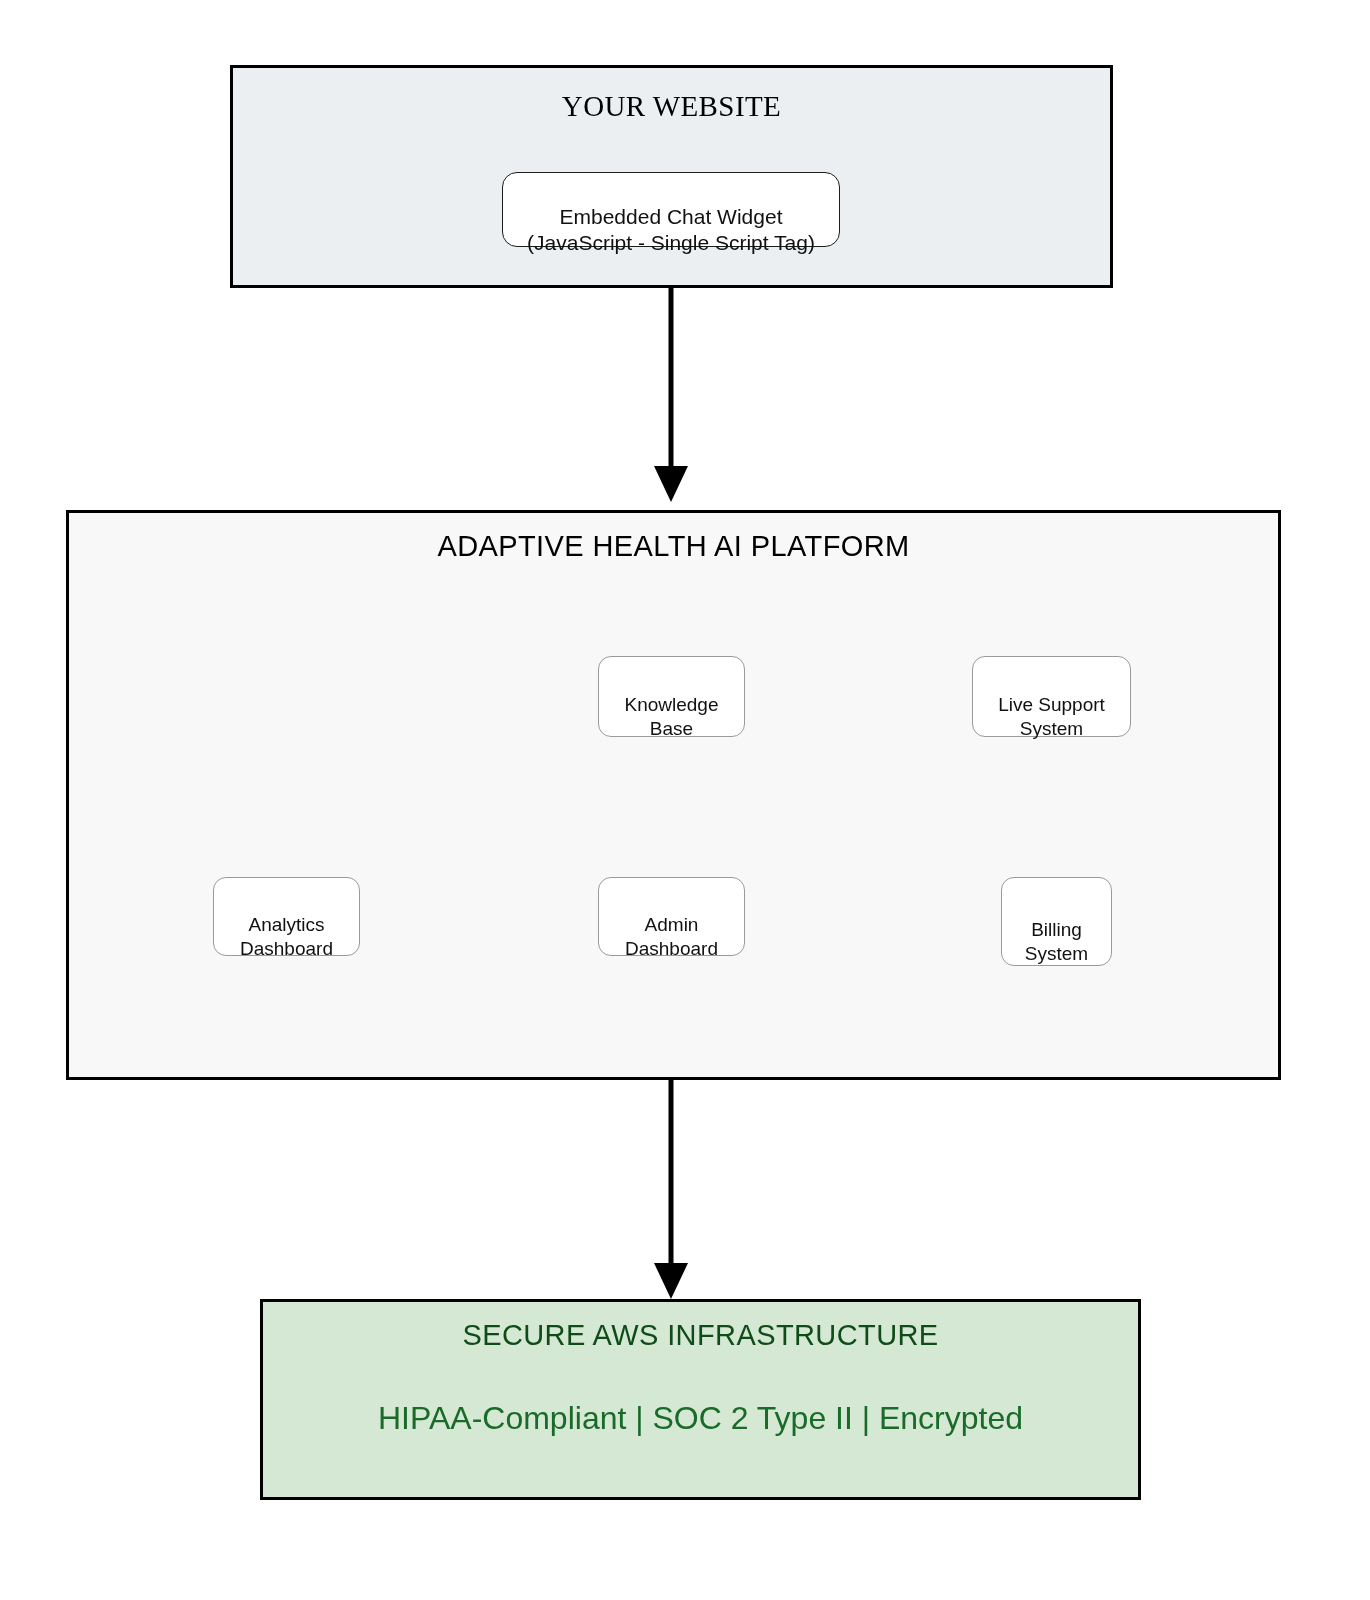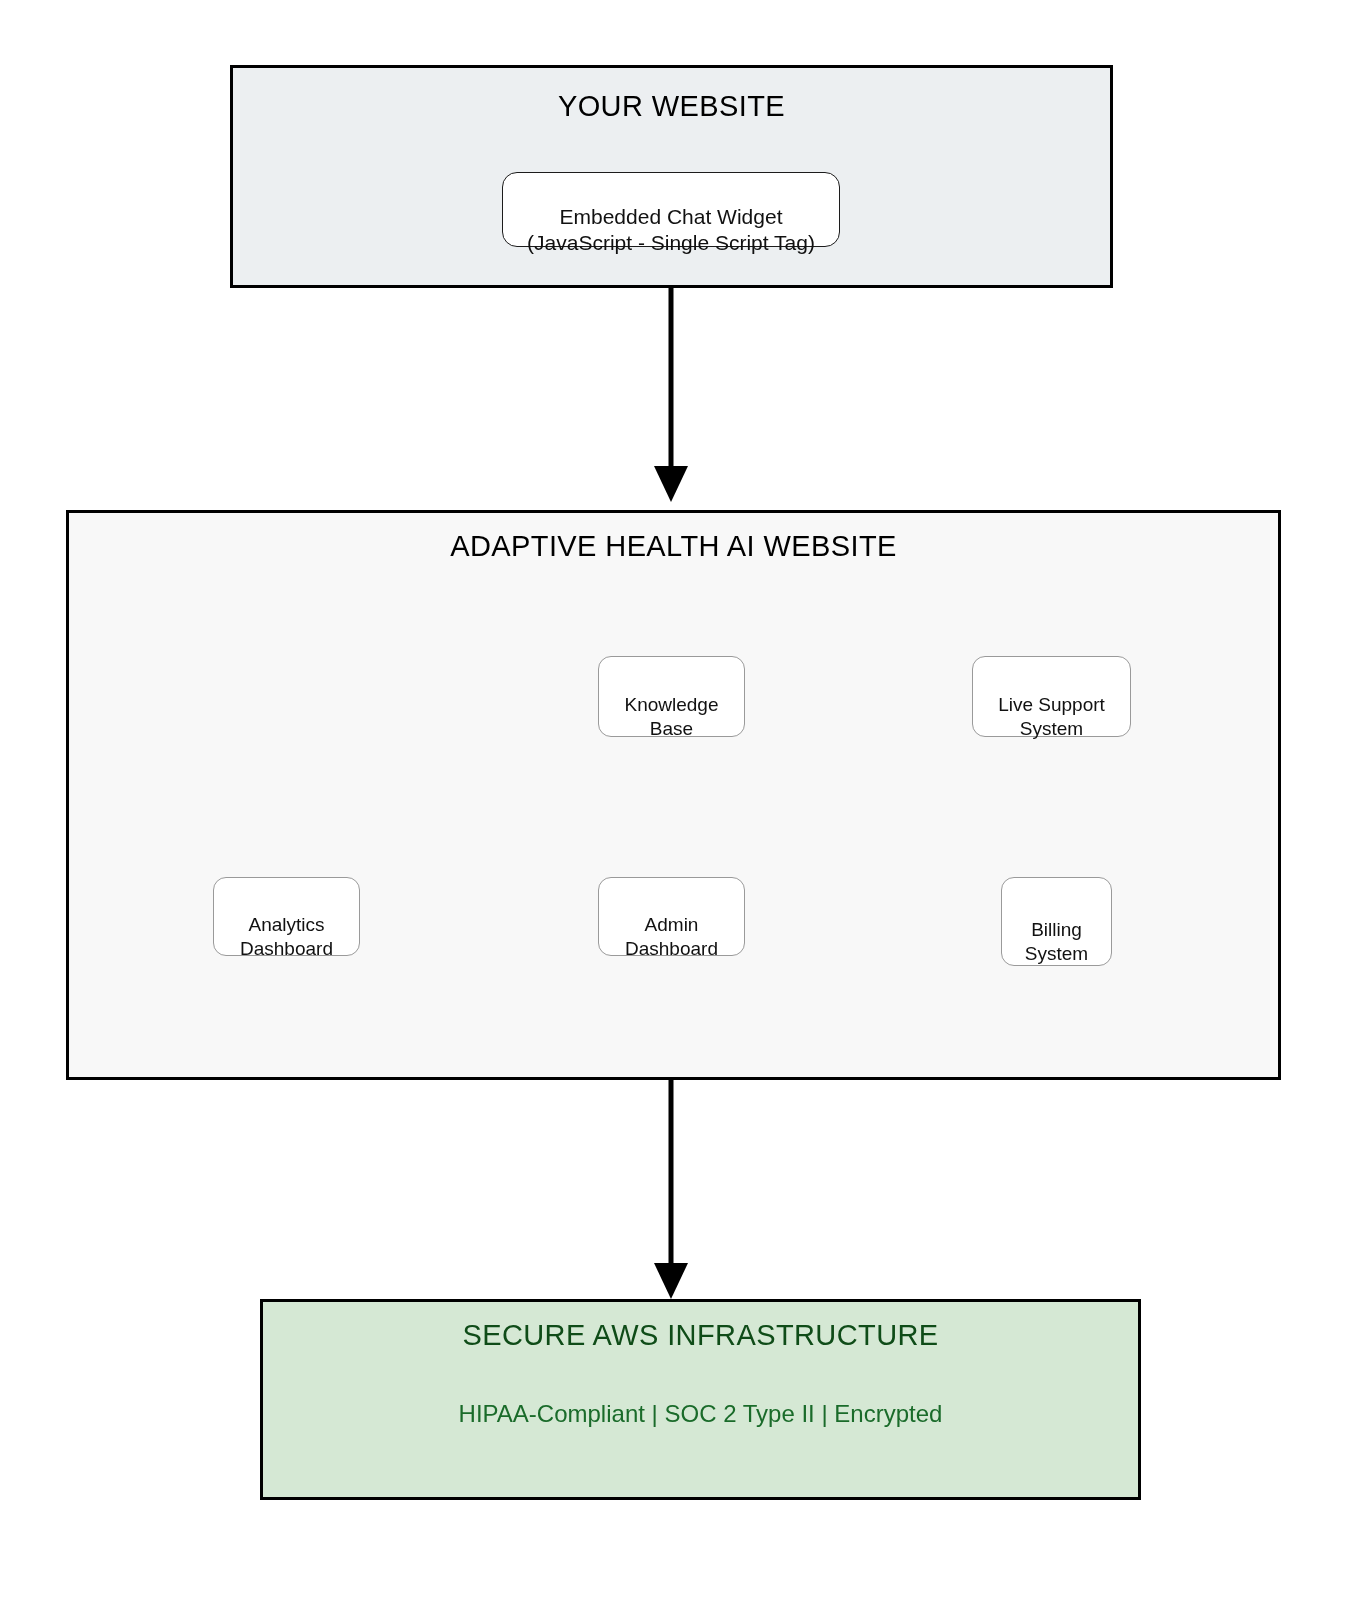--- a/index.html
+++ b/index.html
@@ -26,20 +26,21 @@
     position: absolute;
     box-sizing: border-box;
     border: 3px solid #000000;
   }
   #website-section {
     left: 230px;
     top: 65px;
     width: 883px;
     height: 223px;
     background: #eceff1;
+    font-family: Liberation Serif, serif;
   }
   #platform-section {
     left: 66px;
     top: 510px;
     width: 1215px;
     height: 570px;
     background: #f8f8f8;
   }
   #infrastructure-section {
     left: 232px;
@@ -69,21 +70,21 @@
     color: #0f4c18;
   }
 
   
   .section-subtext {
     position: absolute;
     left: 0;
     width: 100%;
     top: 98px;
     text-align: center;
-    font-size: 24px;
+    font-size: 32px;
     color: #1a6b2a;
     white-space: nowrap;
   }
 
   
   .node {
     position: absolute;
     box-sizing: border-box;
     background: #ffffff;
     border: 1.6px solid #9a9a9a;
@@ -138,21 +139,21 @@
     <span class="node-label">Embedded Chat Widget
 (JavaScript - Single Script Tag)</span>
   </div>
 
   <svg class="arrow" width="1370" height="1600">
     <line x1="671" y1="288" x2="671" y2="478" stroke="#000000" stroke-width="5"></line>
     <polygon points="671,502 654,466 688,466" fill="#000000"></polygon>
   </svg>
 
   <div class="section" id="platform-section">
-    <div class="section-title">ADAPTIVE HEALTH AI WEBSITE</div>
+    <div class="section-title">ADAPTIVE HEALTH AI PLATFORM</div>
   </div>
 
   <div class="node" id="node-knowledge-base">
     <span class="node-label">Knowledge
 Base</span>
   </div>
   <div class="node" id="node-live-support">
     <span class="node-label">Live Support
 System</span>
   </div>

